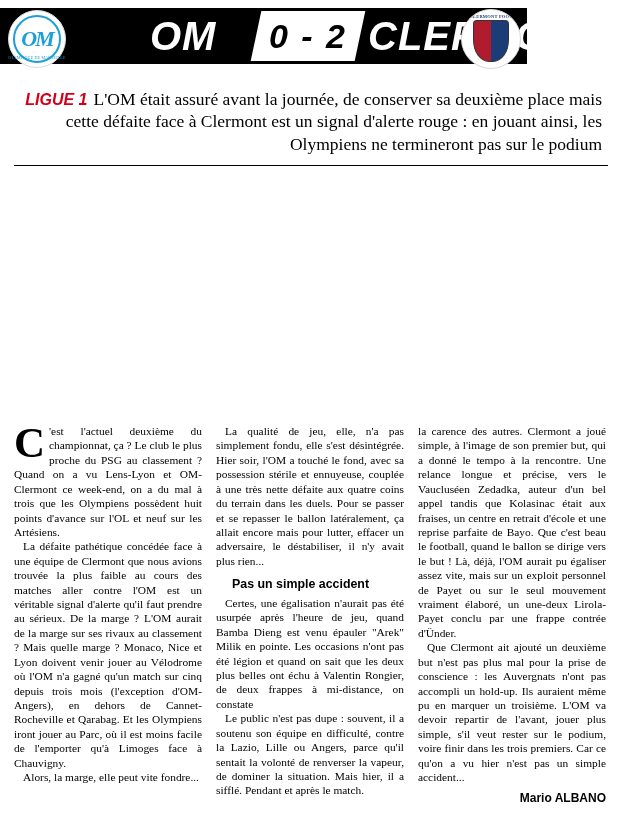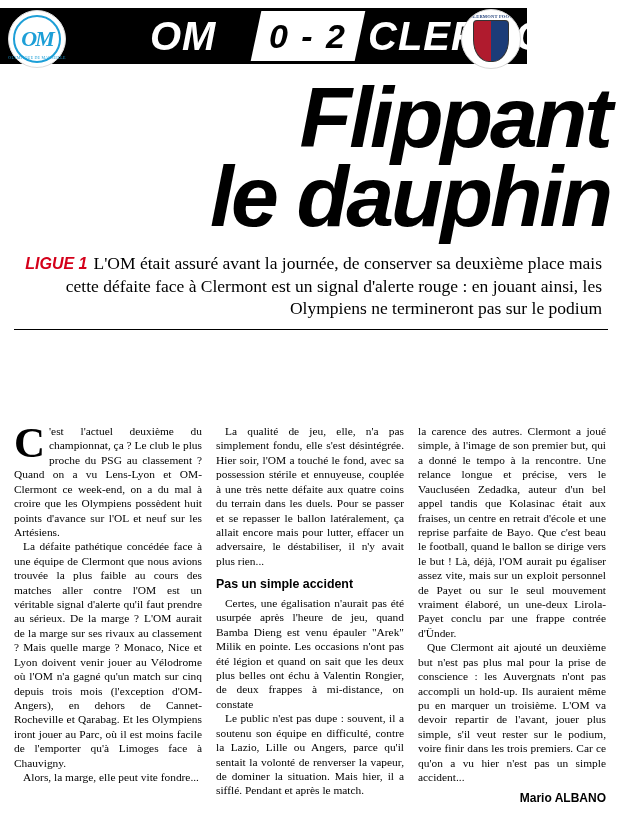--- a/index.html
+++ b/index.html
@@ -213,21 +213,21 @@
   }
   .col p {
     margin: 0;
     text-indent: 9px;
   }
   .col p.noindent { text-indent: 0; }
   .subhead {
     font-family: "Liberation Sans", sans-serif;
     font-weight: bold;
     font-size: 12.4px;
-    margin: 9px 0 3px 0;
+    margin: 9px 0 3px 16px;
     text-align: left;
   }
   .dropcap {
     float: left;
     font-family: "Liberation Serif", serif;
     font-weight: bold;
     font-size: 43px;
     line-height: 34px;
     padding: 2px 4px 0 0;
     color: #000;
@@ -262,35 +262,31 @@
     </div>
 
     <div class="team-right">CLERMONT</div>
 
     <div class="clermont-logo">
       <span class="cl-top">CLERMONT FOOT</span>
       <div class="shield"></div>
     </div>
   </div>
 
-  <div class="headline">
-    <span class="l1">Flippant</span>
-    <span class="l2">le dauphin</span>
-  </div>
 
   <div class="standfirst">
     <span class="ligue-tag">LIGUE 1</span><span>L'OM était assuré avant la journée, de conserver sa deuxième place mais cette défaite face à Clermont est un signal d'alerte rouge : en jouant ainsi, les Olympiens ne termineront pas sur le podium</span>
   </div>
 
   <div class="rule"></div>
 
   <div class="columns">
 
     <div class="col">
-      <p class="noindent"><span class="dropcap">C</span><span>'est l'actuel deuxième du championnat, ça ? Le club le plus proche du PSG au classement ? Quand on a vu Lens-Lyon et OM-Clermont ce week-end, on a du mal à croire que les Olympiens possèdent huit points d'avance sur l'OL et neuf sur les Artésiens.</span></p>
+      <p class="noindent"><span class="dropcap">C</span><span>'est l'actuel deuxième du championnat, ça ? Le club le plus proche du PSG au classement ? Quand on a vu Lens-Lyon et OM-Clermont ce week-end, on a du mal à trois que les Olympiens possèdent huit points d'avance sur l'OL et neuf sur les Artésiens.</span></p>
       <p><span>La défaite pathétique concédée face à une équipe de Clermont que nous avions trouvée la plus faible au cours des matches aller contre l'OM est un véritable signal d'alerte qu'il faut prendre au sérieux. De la marge ? L'OM aurait de la marge sur ses rivaux au classement ? Mais quelle marge ? Monaco, Nice et Lyon doivent venir jouer au Vélodrome où l'OM n'a gagné qu'un match sur cinq depuis trois mois (l'exception d'OM-Angers), en dehors de Cannet-Rocheville et Qarabag. Et les Olympiens iront jouer au Parc, où il est moins facile de l'emporter qu'à Limoges face à Chauvigny.</span></p>
       <p><span>Alors, la marge, elle peut vite fondre...</span></p>
     </div>
 
     <div class="col">
       <p><span>La qualité de jeu, elle, n'a pas simplement fondu, elle s'est désintégrée. Hier soir, l'OM a touché le fond, avec sa possession stérile et ennuyeuse, couplée à une très nette défaite aux quatre coins du terrain dans les duels. Pour se passer et se repasser le ballon latéralement, ça allait encore mais pour lutter, effacer un adversaire, le déstabiliser, il n'y avait plus rien...</span></p>
       <div class="subhead">Pas un simple accident</div>
       <p><span>Certes, une égalisation n'aurait pas été usurpée après l'heure de jeu, quand Bamba Dieng est venu épauler "Arek" Milik en pointe. Les occasions n'ont pas été légion et quand on sait que les deux plus belles ont échu à Valentin Rongier, de deux frappes à mi-distance, on constate</span></p>
       <p><span>Le public n'est pas dupe : souvent, il a soutenu son équipe en difficulté, contre la Lazio, Lille ou Angers, parce qu'il sentait la volonté de renverser la vapeur, de dominer la situation. Mais hier, il a sifflé. Pendant et après le match.</span></p>
     </div>

